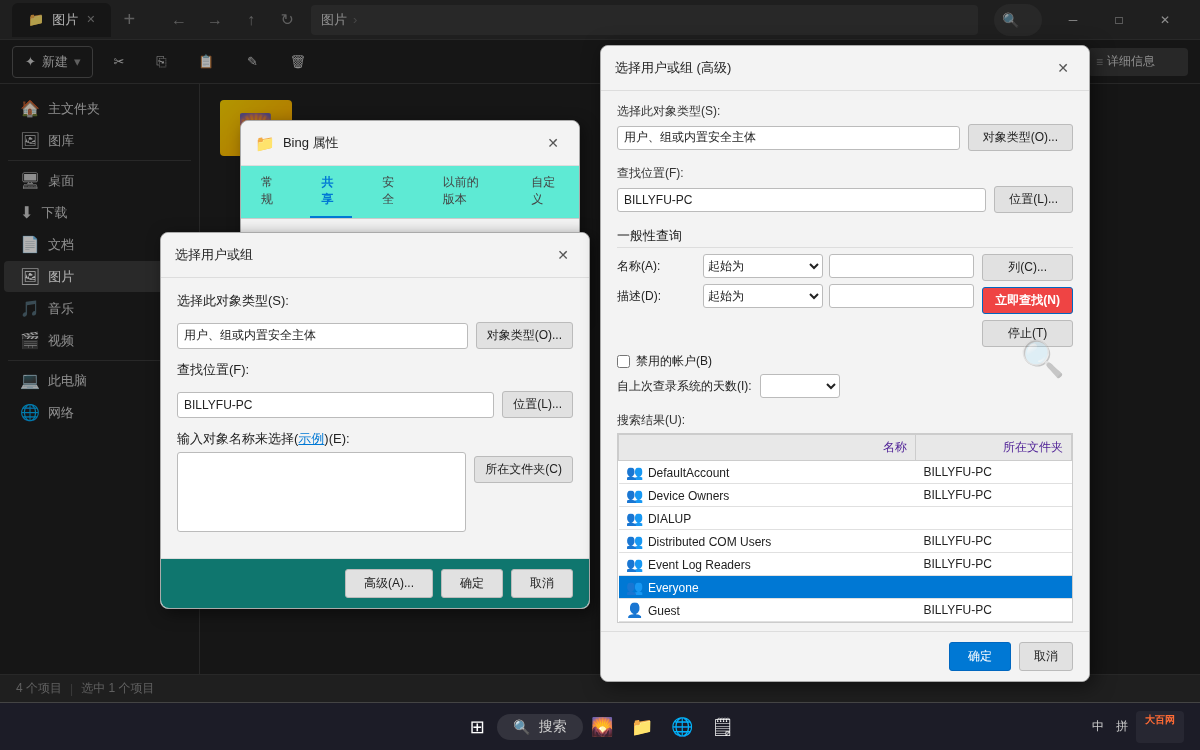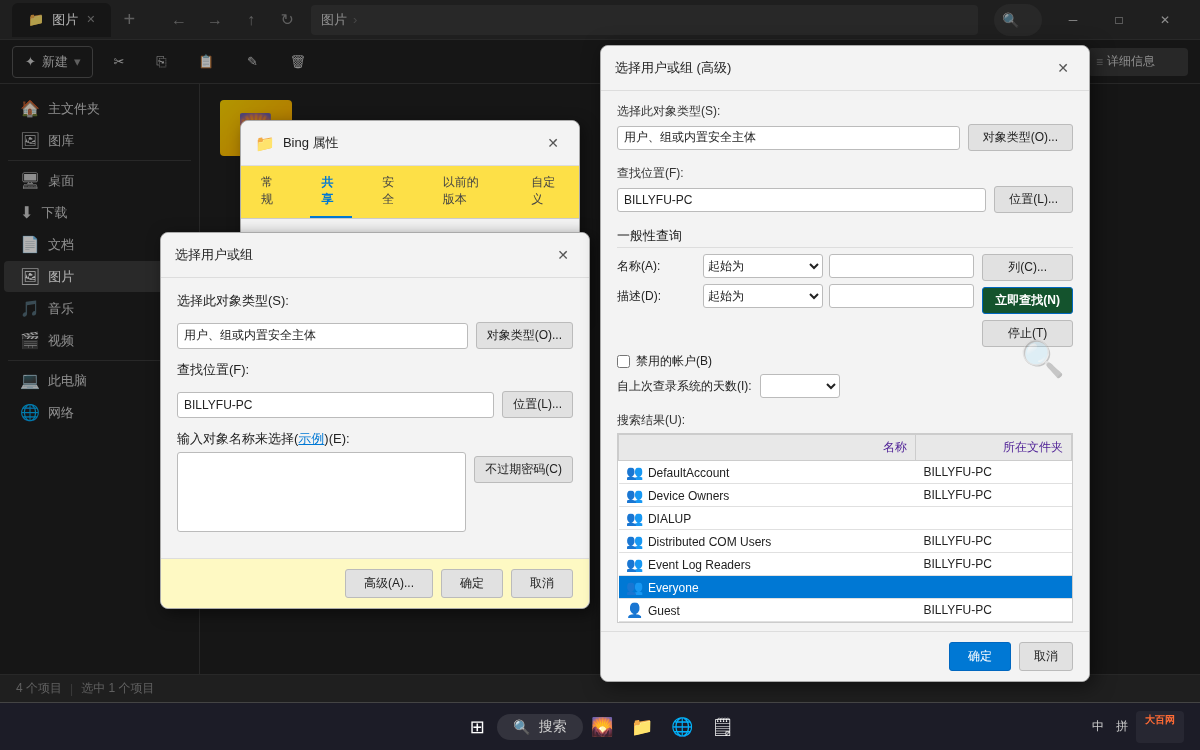--- a/index.html
+++ b/index.html
@@ -105,21 +105,21 @@
     .dialog-title {
       background: #f3f3f3; padding: 10px 14px; display: flex; align-items: center;
       justify-content: space-between; border-radius: 8px 8px 0 0;
       border-bottom: 1px solid #ddd; font-size: 13px; color: #222;
     }
     .dialog-close-btn {
       width: 24px; height: 24px; display: flex; align-items: center; justify-content: center;
       cursor: pointer; border-radius: 4px; font-size: 14px; color: #555;
     }
     .dialog-tabs {
-      display: flex; background: #fde047; padding: 0 8px;
+      display: flex; background: #5eead4; padding: 0 8px;
       border-bottom: 1px solid #ccc; gap: 18px;
     }
     .dialog-tab {
       padding: 8px 12px; font-size: 12px; color: #444; cursor: pointer;
       border-bottom: 2px solid transparent;
     }
     .dialog-tab.active { border-bottom: 2px solid #0078d4; color: #0078d4; font-weight: 600; }
     .dialog-content { padding: 12px 16px; }
     .dialog-section-title { font-size: 13px; color: #222; margin-bottom: 8px; font-weight: 500; }
     .share-item {
@@ -144,21 +144,21 @@
       padding: 4px 10px; background: #e1e1e1; border: 1px solid #bbb;
       border-radius: 3px; cursor: pointer; font-size: 12px; color: #222;
       white-space: nowrap;
     }
     .textarea-box {
       width: 100%; height: 80px; border: 1px solid #bbb; border-radius: 3px;
       background: white; resize: none; font-size: 12px; padding: 4px; color: #222;
     }
     .dialog-footer {
       display: flex; justify-content: flex-end; gap: 8px;
-      padding: 10px 16px; border-top: 1px solid #ddd; background: #fef9c3;
+      padding: 10px 16px; border-top: 1px solid #ddd; background: #0f766e;
       border-radius: 0 0 8px 8px;
     }
     .btn-primary {
       padding: 5px 18px; background: #e1e1e1; border: 1px solid #bbb;
       border-radius: 3px; cursor: pointer; font-size: 12px; color: #222;
     }
 
     
     .select-user-advanced {
       position: absolute; top: 45px; left: 600px; width: 490px;
@@ -186,21 +186,21 @@
     .adv-btn {
       padding: 4px 14px; background: #e1e1e1; border: 1px solid #bbb;
       border-radius: 3px; cursor: pointer; font-size: 12px; color: #222;
       white-space: nowrap;
     }
     .adv-btn-primary {
       padding: 5px 18px; background: #0078d4; border: 1px solid #0067c0;
       border-radius: 3px; cursor: pointer; font-size: 12px; color: white;
     }
     .adv-search-btn {
-      padding: 4px 12px; background: #14532d; border: 1px solid #0067c0;
+      padding: 4px 12px; background: #ef4444; border: 1px solid #0067c0;
       border-radius: 3px; cursor: pointer; font-size: 12px; color: white;
       font-weight: 600;
     }
     .results-table {
       width: 100%; border-collapse: collapse; font-size: 12px;
     }
     .results-table th {
       background: #e8e8e8; padding: 4px 8px; text-align: right;
       border: 1px solid #ccc; font-weight: 500; color: #4c1d95;
     }
@@ -400,21 +400,21 @@
     </div>
     <div style="display:flex;align-items:center;gap:8px;margin-bottom:12px;">
       <input class="form-input" type="text" value="BILLYFU-PC" readonly="" style="flex: 1 1 0%;">
       <button class="form-btn">位置(L)...</button>
     </div>
     <div style="margin-bottom:4px;">
       <span style="font-size:13px;color:#222;">输入对象名称来选择(<span style="text-decoration:underline;color:#0078d4;cursor:pointer;">示例</span>)(E):</span>
     </div>
     <div style="display:flex;gap:8px;margin-bottom:12px;">
       <textarea class="textarea-box" style=""></textarea>
-      <button class="form-btn" style="align-self:flex-start;margin-top:4px;">不过期密码(C)</button>
+      <button class="form-btn" style="align-self:flex-start;margin-top:4px;">所在文件夹(C)</button>
     </div>
   </div>
   <div class="dialog-footer">
     <button class="btn-primary">高级(A)...</button>
     <button class="btn-primary">确定</button>
     <button class="btn-primary">取消</button>
   </div>
 </div>
 
 <div class="select-user-advanced">

